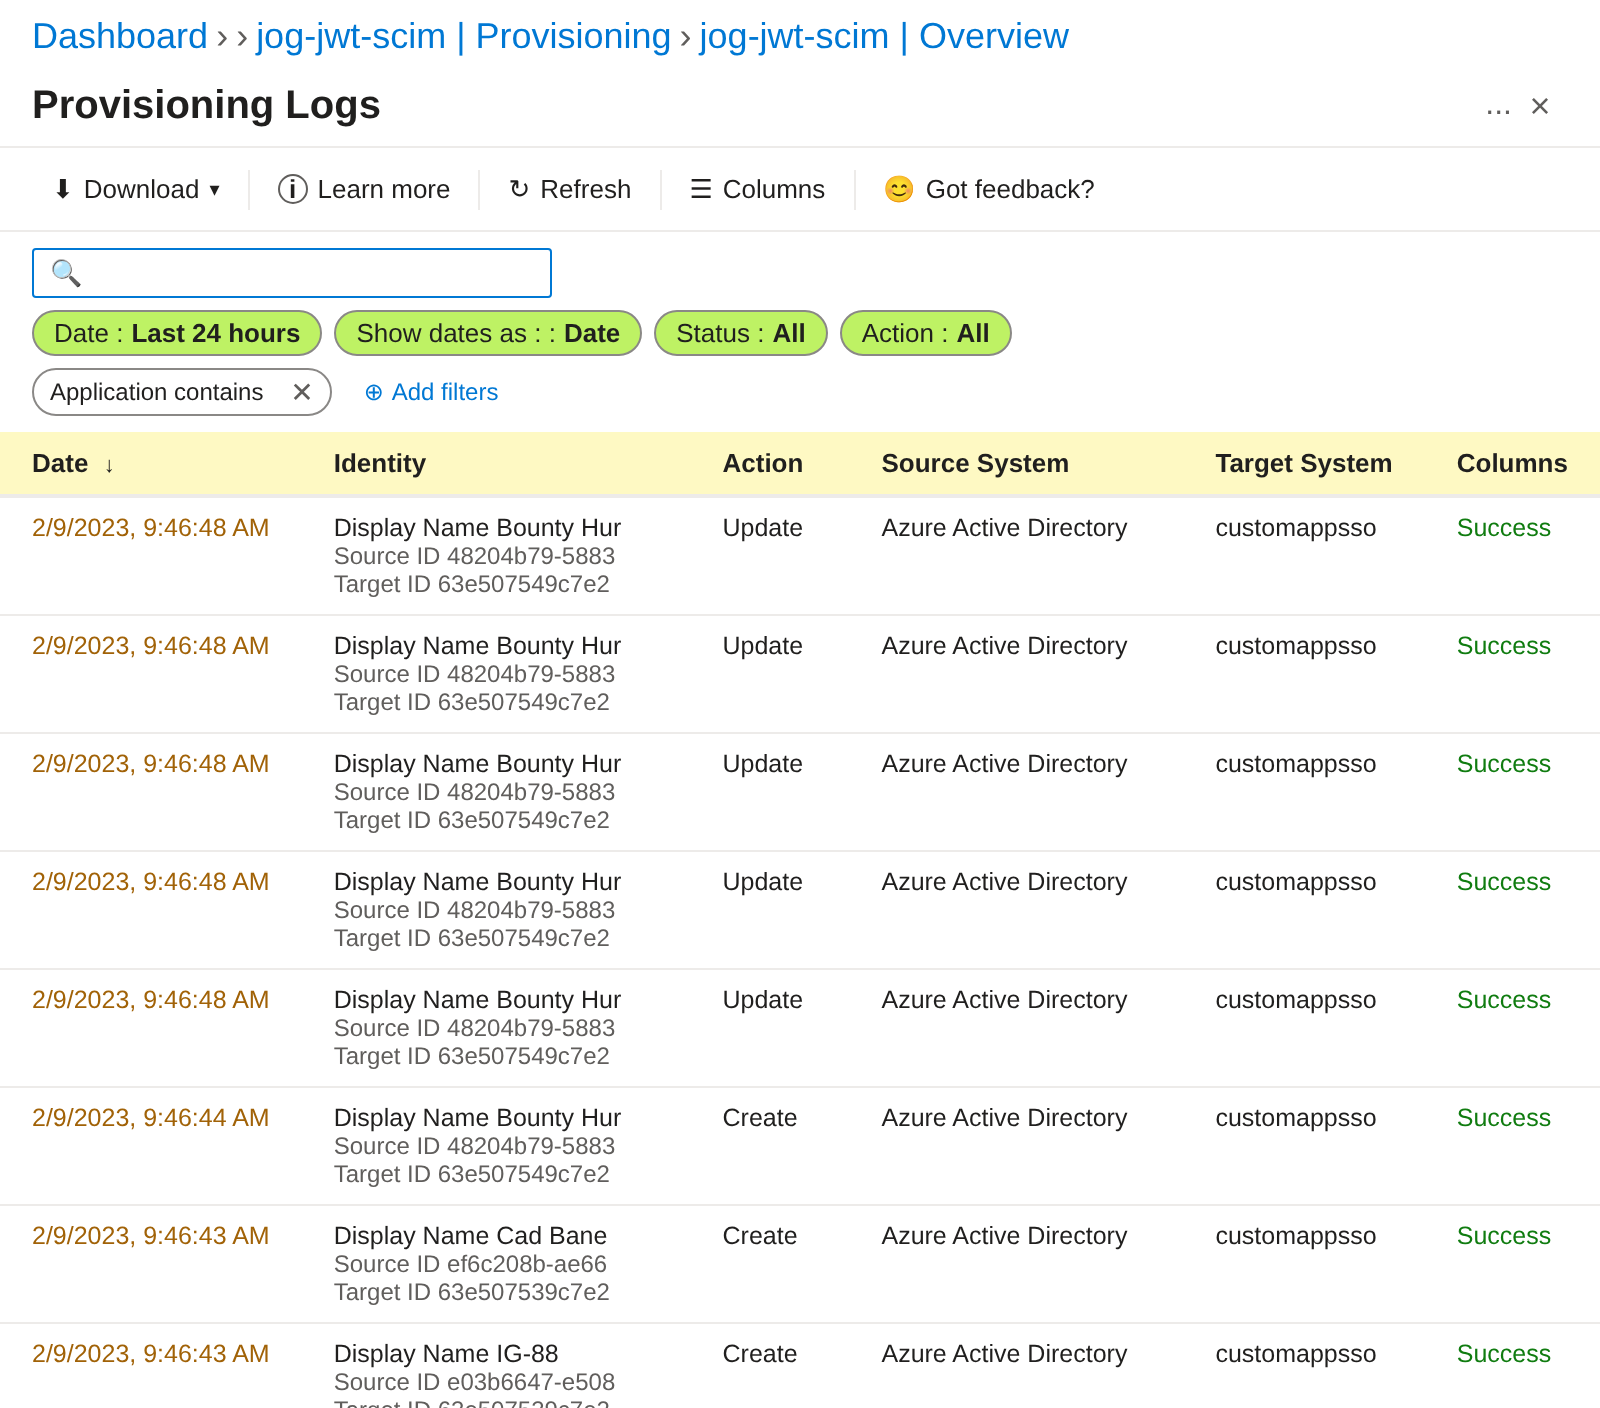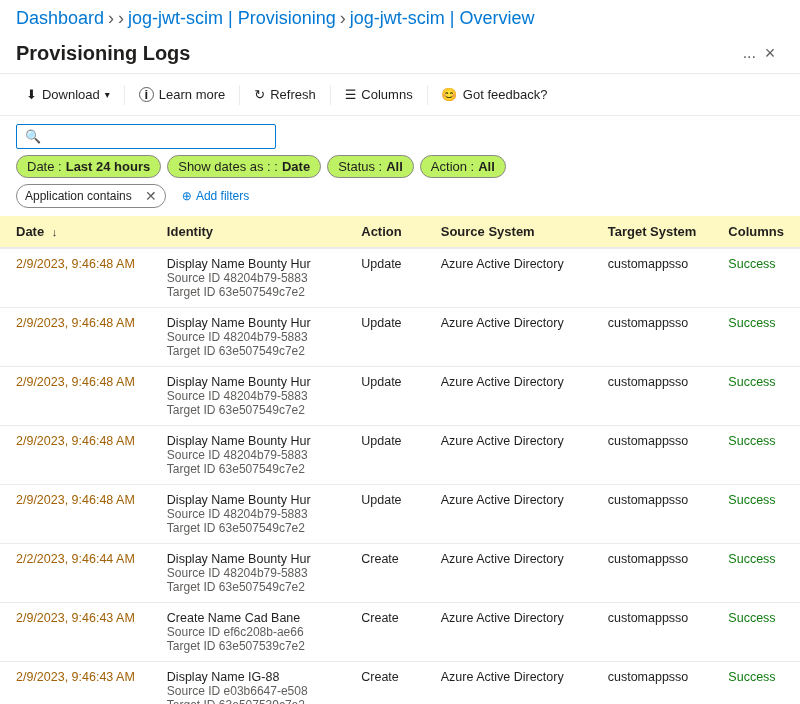--- a/index.html
+++ b/index.html
@@ -204,35 +204,35 @@
       <div class="identity-name">Display Name Bounty Hur</div>
       <div class="identity-id">Source ID 48204b79-5883</div>
       <div class="identity-id">Target ID 63e507549c7e2</div>
     </td>
     <td>Update</td>
     <td>Azure Active Directory</td>
     <td>customappsso</td>
     <td><span class="status-success">Success</span></td>
   </tr>
         <tr>
-    <td class="date-cell">2/2/2023, 9:46:44 AM</td>
+    <td class="date-cell">2/9/2023, 9:46:44 AM</td>
     <td class="identity-cell">
       <div class="identity-name">Display Name Bounty Hur</div>
       <div class="identity-id">Source ID 48204b79-5883</div>
       <div class="identity-id">Target ID 63e507549c7e2</div>
     </td>
     <td>Create</td>
     <td>Azure Active Directory</td>
     <td>customappsso</td>
     <td><span class="status-success">Success</span></td>
   </tr>
         <tr>
     <td class="date-cell">2/9/2023, 9:46:43 AM</td>
     <td class="identity-cell">
-      <div class="identity-name">Create Name Cad Bane</div>
+      <div class="identity-name">Display Name Cad Bane</div>
       <div class="identity-id">Source ID ef6c208b-ae66</div>
       <div class="identity-id">Target ID 63e507539c7e2</div>
     </td>
     <td>Create</td>
     <td>Azure Active Directory</td>
     <td>customappsso</td>
     <td><span class="status-success">Success</span></td>
   </tr>
         <tr>
     <td class="date-cell">2/9/2023, 9:46:43 AM</td>

